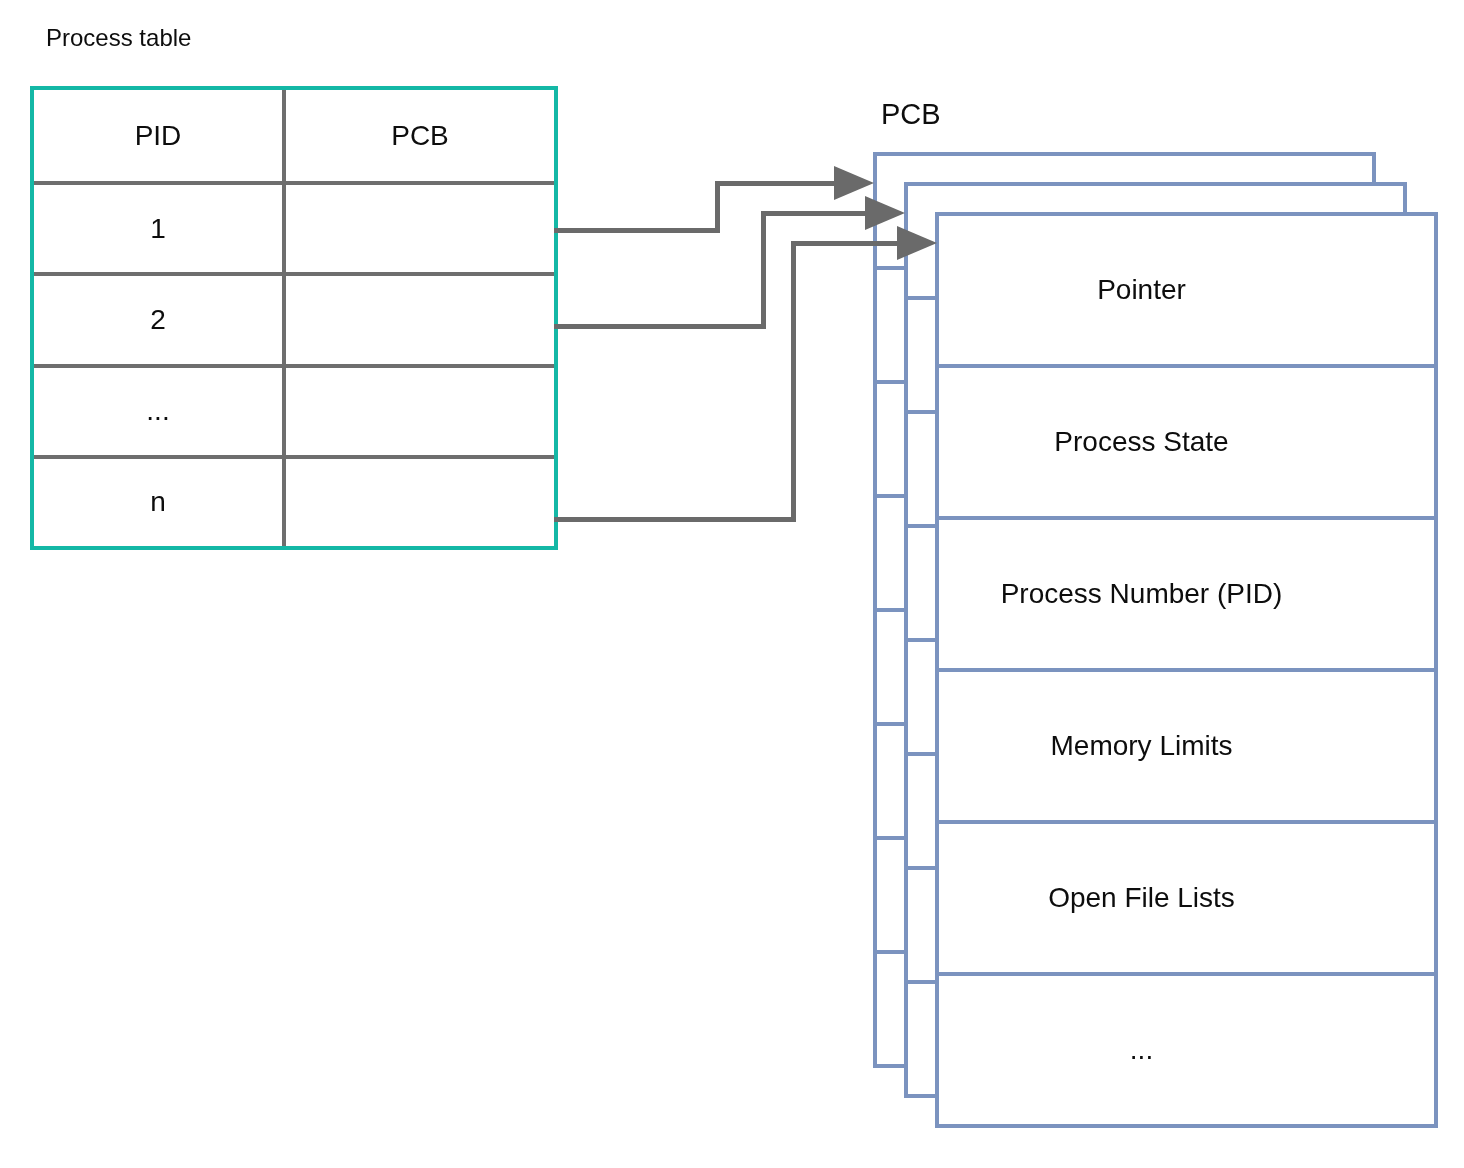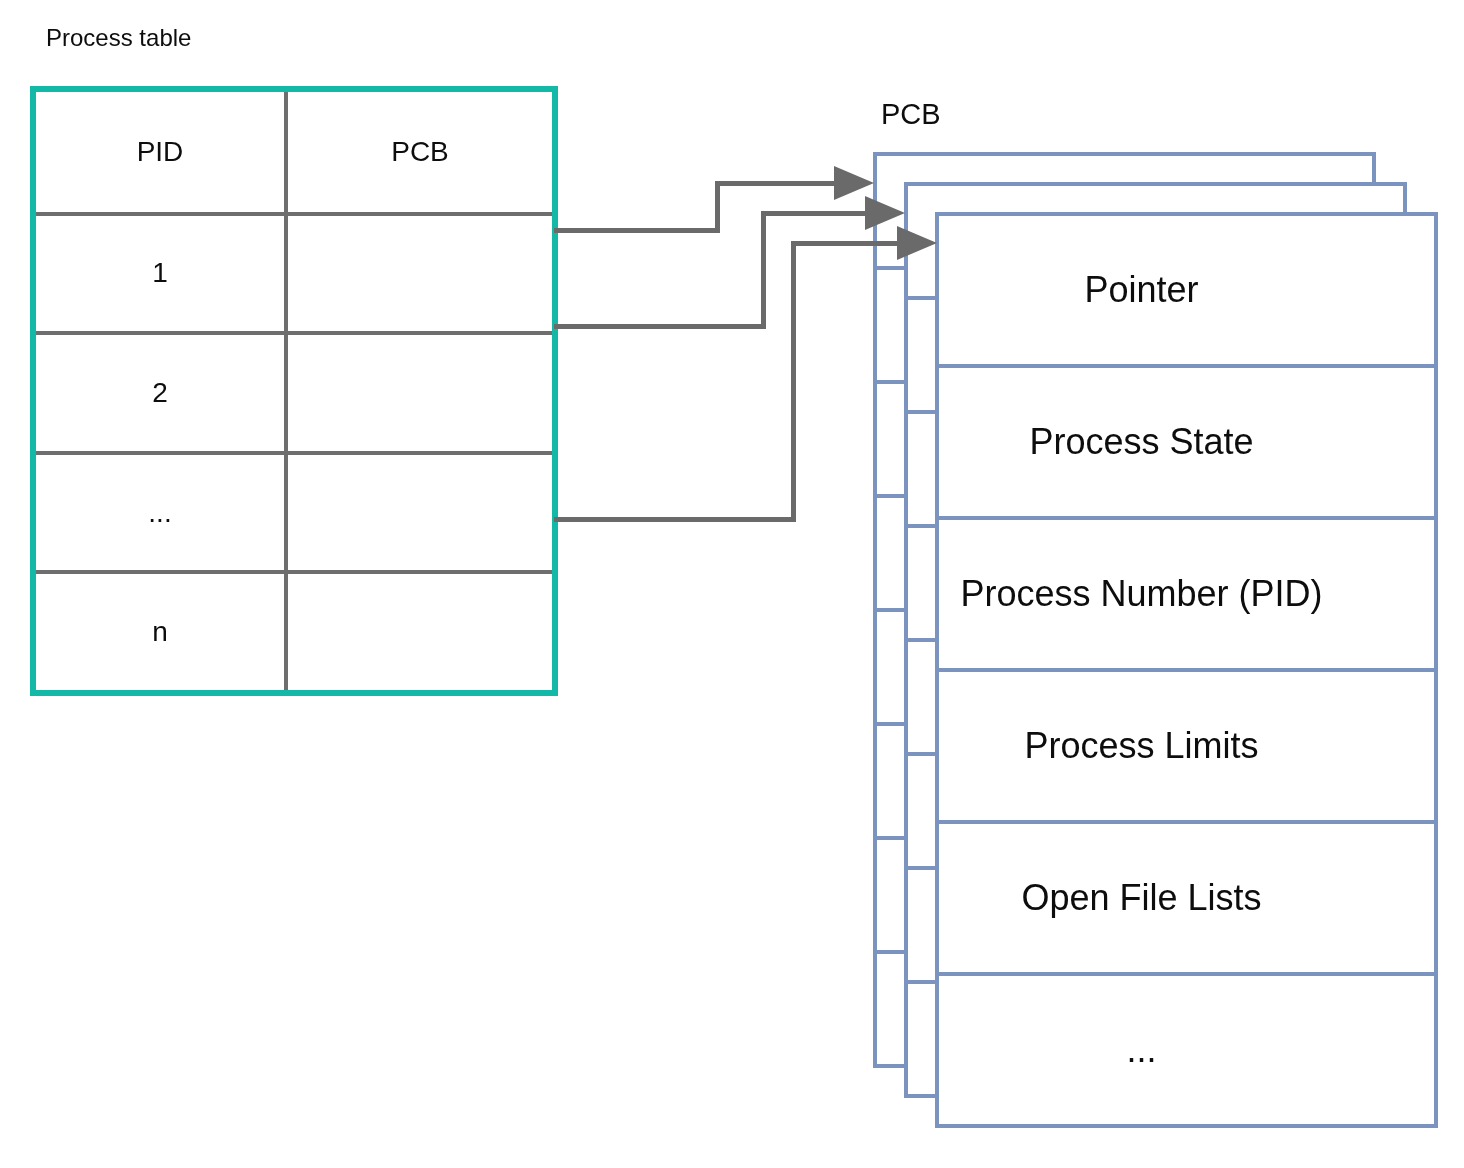--- a/index.html
+++ b/index.html
@@ -8,41 +8,41 @@
     background:#ffffff; font-family:"Liberation Sans", sans-serif; color:#0d0d0d;
   }
   * { box-sizing:border-box; }
 
   
   .pt-label   { position:absolute; left:46px;  top:24px; font-size:24px; }
   .pcb-label  { position:absolute; left:881px; top:98px; font-size:29px; }
 
   
   .ptable {
-    position:absolute; left:30px; top:86px; width:528px; height:610px;
-    border:6px solid #14b8a6; background:#14b8a6;
+    position:absolute; left:30px; top:86px; width:528px; height:464px;
+    border:4px solid #14b8a6; background:#14b8a6;
     display:grid; grid-template-columns:248px 1fr; grid-template-rows:repeat(5,1fr);
   }
   .cell { display:flex; align-items:center; justify-content:center; font-size:28px; background:#ffffff; }
   .cell.col2 { border-left:4px solid #6e6e6e; }
   .cell.bt   { border-top:4px solid #6e6e6e; }
 
   
   .pcb-box {
     position:absolute; width:503px; height:916px;
     border:4px solid #7b93bf; background:#ffffff;
     display:flex; flex-direction:column;
   }
   .layer-back   { left:873px; top:152px; }
   .layer-middle { left:904px; top:182px; }
   .layer-front  { left:935px; top:212px; }
   .prow {
     flex:1; border-bottom:4px solid #7b93bf;
     display:flex; align-items:center; justify-content:center;
-    font-size:36px; padding-right:90px;
+    font-size:28px; padding-right:90px;
   }
   .prow:last-child { border-bottom:none; }
 
   
   .seg { position:absolute; background:#6a6a6a; }
   .arrowhead {
     position:absolute; width:0; height:0;
     border-top:17px solid transparent; border-bottom:17px solid transparent;
     border-left:40px solid #6a6a6a;
   }
@@ -91,21 +91,21 @@
     <div class="prow"></div>
     <div class="prow"></div>
     <div class="prow"></div>
     <div class="prow"></div>
   </div>
 
   <div class="pcb-box layer-front">
     <div class="prow">Pointer</div>
     <div class="prow">Process State</div>
     <div class="prow">Process Number (PID)</div>
-    <div class="prow">Process Limits</div>
+    <div class="prow">Memory Limits</div>
     <div class="prow">Open File Lists</div>
     <div class="prow">...</div>
   </div>
 
   <div class="seg" style="left:554px; top:228px; width:166px; height:5px;"></div>
   <div class="seg" style="left:715px; top:181px; width:5px;  height:52px;"></div>
   <div class="seg" style="left:715px; top:181px; width:120px; height:5px;"></div>
   <div class="arrowhead" style="left:834px; top:166px;"></div>
 
   <div class="seg" style="left:554px; top:324px; width:212px; height:5px;"></div>

